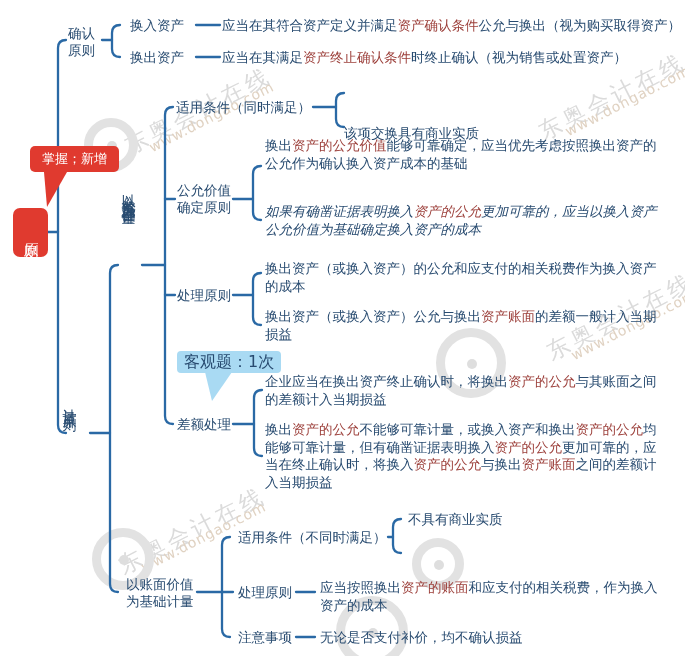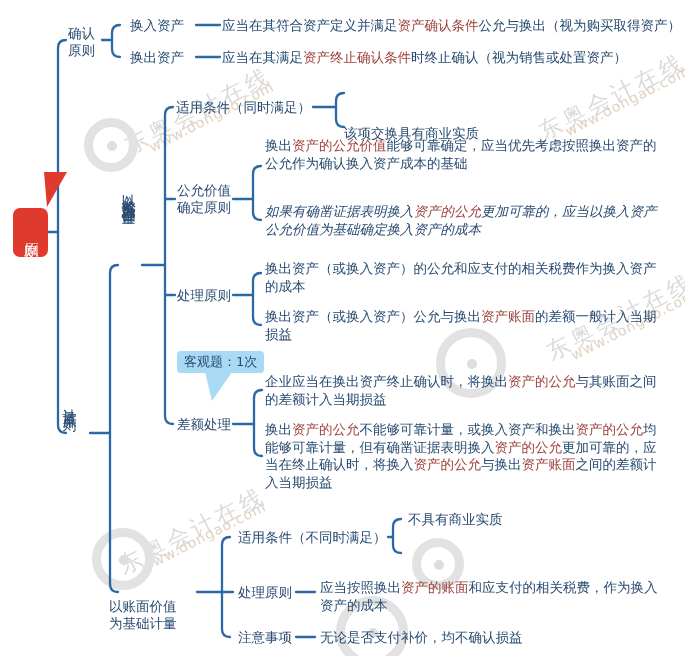--- a/index.html
+++ b/index.html
@@ -21,21 +21,21 @@
   .para{line-height:17.5px;word-break:break-all;}
   .hl{color:var(--hl);}
   .vlabel{position:absolute;z-index:2;color:var(--text);font-size:14px;
           writing-mode:vertical-rl;text-orientation:upright;letter-spacing:3px;line-height:20px;}
   .rootbox{position:absolute;z-index:3;background:var(--red);color:#fff;border-radius:7px;
            display:flex;align-items:center;justify-content:center;
            writing-mode:vertical-rl;text-orientation:upright;font-size:15px;letter-spacing:2px;}
   .redbubble{position:absolute;z-index:3;background:var(--red);color:#fff;border-radius:5px;
              font-size:13px;line-height:26px;height:26px;padding:0 12px;white-space:nowrap;}
   .bluebubble{position:absolute;z-index:3;background:var(--bubble);color:var(--text);border-radius:4px;
-              font-size:13px;line-height:22px;height:22px;padding:0 7px;white-space:nowrap;}
+              font-size:16px;line-height:22px;height:22px;padding:0 7px;white-space:nowrap;}
   .wm-text{position:absolute;z-index:0;color:var(--wm);font-size:23px;letter-spacing:4px;
            white-space:nowrap;transform:rotate(-27deg);transform-origin:left center;}
   .wm-url{position:absolute;z-index:0;color:var(--wm2);font-size:14px;letter-spacing:1px;
           white-space:nowrap;transform:rotate(-27deg);transform-origin:left center;}
   .wm-circle{position:absolute;z-index:0;border:9px solid #e2e2e2;border-radius:50%;}
   .wm-circle i{position:absolute;left:50%;top:50%;width:10px;height:10px;margin:-4px 0 0 -4px;
                background:#dedede;border-radius:50%;}
 </style>
 </head>
 <body>
@@ -109,20 +109,21 @@
       <path d="M401,519 Q393,519 393,527 V545 Q393,553 401,553"></path>
 
       <path d="M296,592 H315"></path>
       <path d="M296,637 H315"></path>
     </g>
     <polygon points="44,172 67,172 47,207" fill="#e03a2f"></polygon>
     <polygon points="205,372 232,372 212,401" fill="#a9daf3"></polygon>
   </svg>
 
   <div class="rootbox" style="left:13px;top:208px;width:35px;height:49px;">原则</div>
+  <div class="redbubble" style="left:30px;top:146px;">掌握；新增</div>
   <div class="bluebubble" style="left:177px;top:351px;">客观题：1次</div>
 
   <div class="lbl wrap" style="left:68px;top:25px;width:30px;">确认原则</div>
   <div class="lbl" style="left:130px;top:17px;">换入资产</div>
   <div class="lbl" style="left:222px;top:17px;"><span>应当在其符合资产定义并满足</span><span class="hl">资产确认条件</span><span>公允与换出（视为购买取得资产）</span></div>
   <div class="lbl" style="left:130px;top:49px;">换出资产</div>
   <div class="lbl" style="left:222px;top:49px;"><span>应当在其满足</span><span class="hl">资产终止确认条件</span><span>时终止确认（视为销售或处置资产）</span></div>
 
   <div class="vlabel" style="left:60px;top:398px;height:76px;">计量原则</div>
   <div class="vlabel" style="left:119px;top:183px;height:168px;letter-spacing:2px;">以公允价值为基础计量</div>
@@ -135,21 +136,21 @@
   <div class="para" style="left:265px;top:203px;width:398px;font-style:italic;"><span>如果有确凿证据表明换入</span><span class="hl">资产的公允</span><span>更加可靠的，应当以换入资产公允价值为基础确定换入资产的成本</span></div>
 
   <div class="lbl" style="left:177px;top:287px;">处理原则</div>
   <div class="para" style="left:265px;top:260px;width:398px;"><span>换出资产（或换入资产）的公允和应支付的相关税费作为换入资产的成本</span></div>
   <div class="para" style="left:265px;top:308px;width:398px;"><span>换出资产（或换入资产）公允与换出</span><span class="hl">资产账面</span><span>的差额一般计入当期损益</span></div>
 
   <div class="lbl" style="left:177px;top:416px;">差额处理</div>
   <div class="para" style="left:265px;top:373px;width:398px;"><span>企业应当在换出资产终止确认时，将换出</span><span class="hl">资产的公允</span><span>与其账面之间的差额计入当期损益</span></div>
   <div class="para" style="left:265px;top:421px;width:398px;"><span>换出</span><span class="hl">资产的公允</span><span>不能够可靠计量，或换入资产和换出</span><span class="hl">资产的公允</span><span>均能够可靠计量，但有确凿证据表明换入</span><span class="hl">资产的公允</span><span>更加可靠的，应当在终止确认时，将换入</span><span class="hl">资产的公允</span><span>与换出</span><span class="hl">资产账面</span><span>之间的差额计入当期损益</span></div>
 
-  <div class="lbl wrap" style="left:109px;top:576px;width:72px;margin-top:22px;">以账面价值为基础计量</div>
+  <div class="lbl wrap" style="left:126px;top:576px;width:72px;">以账面价值为基础计量</div>
   <div class="lbl" style="left:238px;top:529px;">适用条件（不同时满足）</div>
   <div class="lbl" style="left:408px;top:511px;"><span>不具有商业实质</span></div>
   <div class="lbl" style="left:238px;top:584px;">处理原则</div>
   <div class="para" style="left:320px;top:579px;width:341px;"><span>应当按照换出</span><span class="hl">资产的账面</span><span>和应支付的相关税费，作为换入资产的成本</span></div>
   <div class="lbl" style="left:238px;top:629px;text-align:right;">注意事项</div>
   <div class="lbl" style="left:320px;top:629px;"><span>无论是否支付补价，均不确认损益</span></div>
 
 </div>
 
 </body></html>

